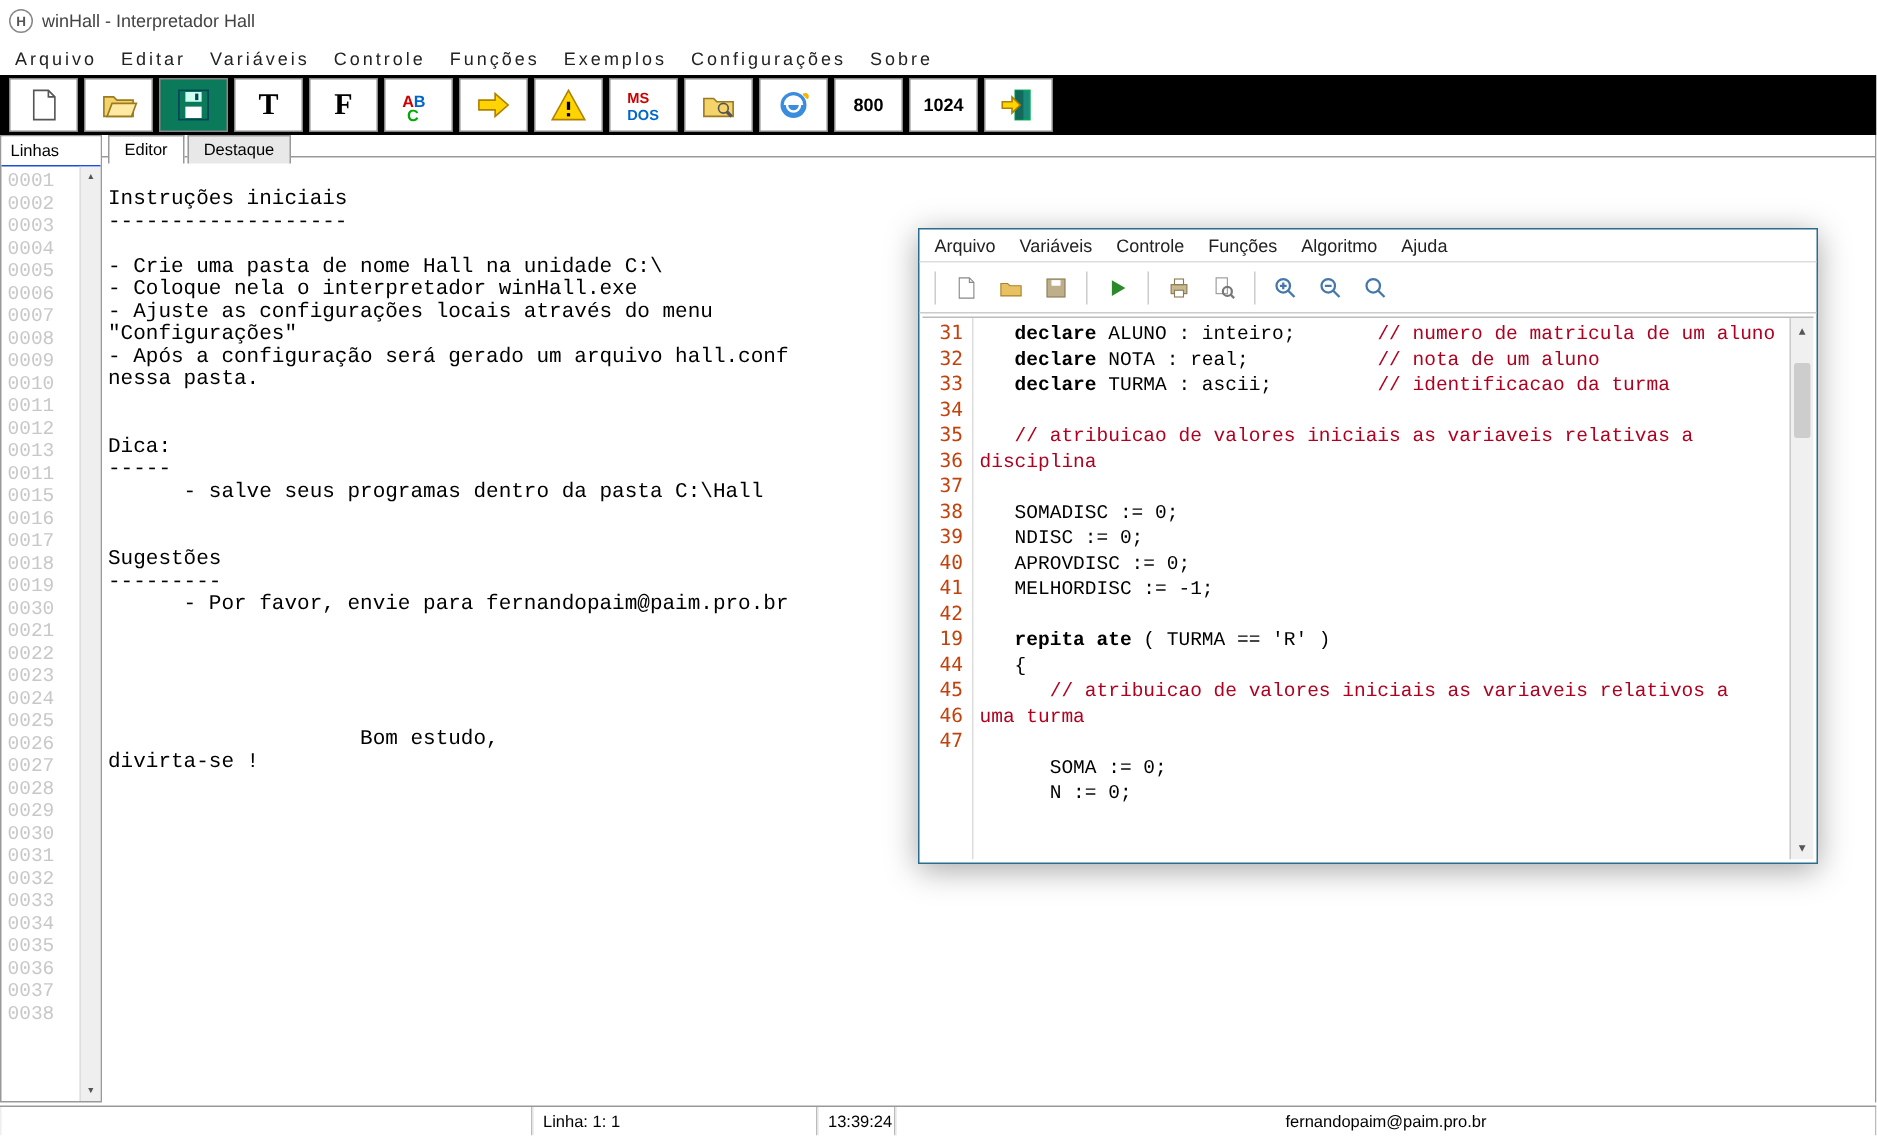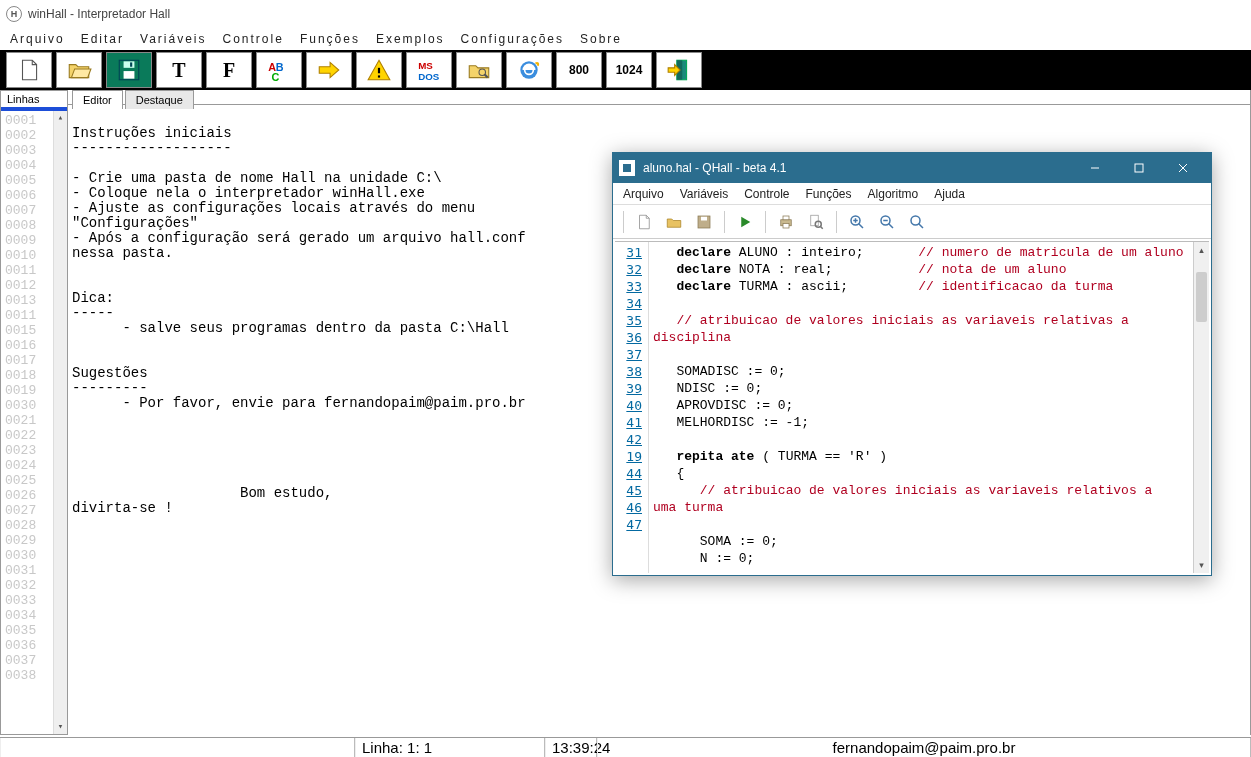--- a/index.html
+++ b/index.html
@@ -13,53 +13,53 @@
 
 .toolbar-strip { height: 40px; background: #000; padding: 2px 4px; display: flex; gap: 0; }
 .tool-btn { width: 46px; height: 36px; background: #fff; border: 1px solid #888; margin: 0 2px; display: flex; align-items: center; justify-content: center; position: relative; }
 .tool-btn svg { width: 26px; height: 26px; }
 .tool-btn.text-btn { font-family: "Times New Roman", serif; font-size: 20px; font-weight: bold; }
 .tool-btn.num-btn { font-family: Tahoma, sans-serif; font-size: 12px; font-weight: bold; color: #000; }
 
 
 .workspace { position: absolute; top: 90px; left: 0; right: 0; bottom: 22px; display: flex; }
 .left-col { width: 68px; border: 1px solid #999; display: flex; flex-direction: column; }
-.left-col .tab { height: 20px; border-bottom: 4px solid #1d4ed8; padding: 0 6px; font-size: 11px; display: flex; align-items: center; background: #fff; }
+.left-col .tab { height: 20px; border-bottom: 1px solid #1d4ed8; padding: 0 6px; font-size: 11px; display: flex; align-items: center; background: #fff; }
 .gutter { flex: 1; overflow: hidden; font-family: Liberation Mono, monospace; font-size: 13px; line-height: 15px; color: #c8c8c8; padding: 2px 2px 0 4px; position: relative; }
 .gutter .sb { position: absolute; right: 0; top: 0; bottom: 0; width: 14px; background: #efefef; border-left: 1px solid #ddd; }
 .gutter .sb .up, .gutter .sb .dn { height: 14px; display: flex; align-items: center; justify-content: center; font-size: 9px; color: #555; }
 .gutter .sb .dn { position: absolute; bottom: 0; width: 100%; }
 
 .main-col { flex: 1; display: flex; flex-direction: column; border-right: 1px solid #999; }
 .tab-row { height: 15px; display: flex; gap: 2px; padding-left: 4px; border-bottom: 1px solid #999; }
 .tab-row .tab { padding: 1px 10px; border: 1px solid #999; border-bottom: none; font-size: 11px; background: #fff; height: 19px; display: flex; align-items: center; }
 .tab-row .tab.inactive { background: #e8e8e8; }
 .editor { flex: 1; font-family: Consolas, "Courier New", monospace; font-size: 14px; line-height: 15px; padding: 6px 4px; white-space: pre; color: #000; overflow: hidden; }
 
 
-.statusbar { position: absolute; bottom: 0; left: 0; right: 0; height: 20px; border-top: 1px solid #999; display: flex; font-size: 15px; }
+.statusbar { position: absolute; bottom: 0; left: 0; right: 0; height: 20px; border-top: 1px solid #999; display: flex; font-size: 11px; }
 .statusbar .cell { border-right: 1px solid #bbb; border-left: 1px solid #eee; padding: 1px 6px; display: flex; align-items: center; }
 .statusbar .flex { flex: 1; }
 
 
 .qhall { position: absolute; top: 152px; left: 612px; width: 600px; height: 424px; background: #fff; border: 1px solid #2b6d8e; box-shadow: 0 4px 20px rgba(0,0,0,.35); display: flex; flex-direction: column; }
 .qhall .qtitle { height: 30px; background: #2b6d8e; color: #fff; display: flex; align-items: center; padding: 0 6px; font-size: 12px; }
 .qhall .qtitle .qicon { width: 16px; height: 16px; background: #fff; margin-right: 8px; display: flex; align-items: center; justify-content: center; }
 .qhall .qtitle .qicon::after { content: ""; width: 8px; height: 8px; background: #2b6d8e; }
 .qhall .qtitle .spacer { flex: 1; }
 .qhall .qtitle .winbtn { width: 44px; height: 30px; display: flex; align-items: center; justify-content: center; color: #fff; }
 
 .qmenu { height: 22px; display: flex; align-items: center; gap: 16px; padding: 0 10px; font-size: 12px; color: #222; border-bottom: 1px solid #ddd; }
 .qtoolbar { height: 34px; display: flex; align-items: center; padding: 0 6px; gap: 2px; border-bottom: 1px solid #ccc; }
 .qtoolbar .qbtn { width: 28px; height: 26px; display: flex; align-items: center; justify-content: center; border: 1px solid transparent; border-radius: 3px; }
 .qtoolbar .qbtn svg { width: 18px; height: 18px; }
 .qtoolbar .sep { width: 1px; height: 22px; background: #ccc; margin: 0 4px; }
 
 .qcode-wrap { flex: 1; border-top: 1px solid #bbb; margin: 2px; display: flex; overflow: hidden; position: relative; }
-.qgutter { width: 34px; background: #fff; border-right: 1px solid #ddd; font-family: Consolas, monospace; font-size: 13px; line-height: 17px; text-align: right; padding: 2px 6px 0 0; color: #0369a1; text-decoration: underline; }
+.qgutter { width: 34px; background: #fff; border-right: 1px solid #ddd; font-family: Consolas, monospace; font-size: 13px; line-height: 17px; text-align: right; padding: 2px 6px 0 0; color: #c2410c; }
 .qcode { flex: 1; font-family: Consolas, "Courier New", monospace; font-size: 13px; line-height: 17px; padding: 2px 4px; white-space: pre; overflow: hidden; }
 .qcode .kw { color: #000; font-weight: bold; }
 .qcode .cm { color: #b00020; }
 .qsb { width: 16px; background: #f0f0f0; border-left: 1px solid #ccc; position: relative; }
 .qsb .up, .qsb .dn { position: absolute; width: 100%; height: 16px; display: flex; align-items: center; justify-content: center; font-size: 9px; color: #555; }
 .qsb .up { top: 0; } .qsb .dn { bottom: 0; }
 .qsb .thumb { position: absolute; left: 2px; right: 2px; top: 30px; height: 50px; background: #cdcdcd; border-radius: 2px; }
 
 </style>
 </head>
@@ -239,41 +239,20 @@
 </div>
 
 <div class="statusbar">
   <div class="cell" style="width:355px"></div>
   <div class="cell" style="width:190px">Linha: 1: 1</div>
   <div class="cell" style="width:52px">13:39:24</div>
   <div class="cell flex" style="justify-content:center">fernandopaim@paim.pro.br</div>
 </div>
 
 <div class="qhall">
-  <div class="qtitle">
-    <span class="qicon"></span>
-    <span>aluno.hal - QHall - beta 4.1</span>
-    <span class="spacer"></span>
-    <span class="winbtn">
-      <svg width="10" height="10">
-          <line x1="1" y1="5" x2="9" y2="5" stroke="#fff" stroke-width="1"></line>
-        </svg>
-    </span>
-    <span class="winbtn">
-      <svg width="10" height="10">
-          <rect x="1" y="1" width="8" height="8" fill="none" stroke="#fff"></rect>
-        </svg>
-    </span>
-    <span class="winbtn close">
-      <svg width="10" height="10">
-          <line x1="1" y1="1" x2="9" y2="9" stroke="#fff"></line>
-          <line x1="9" y1="1" x2="1" y2="9" stroke="#fff"></line>
-        </svg>
-    </span>
-  </div>
 
   <div class="qmenu">
     <span>Arquivo</span>
     <span>Variáveis</span>
     <span>Controle</span>
     <span>Funções</span>
     <span>Algoritmo</span>
     <span>Ajuda</span>
   </div>
 

